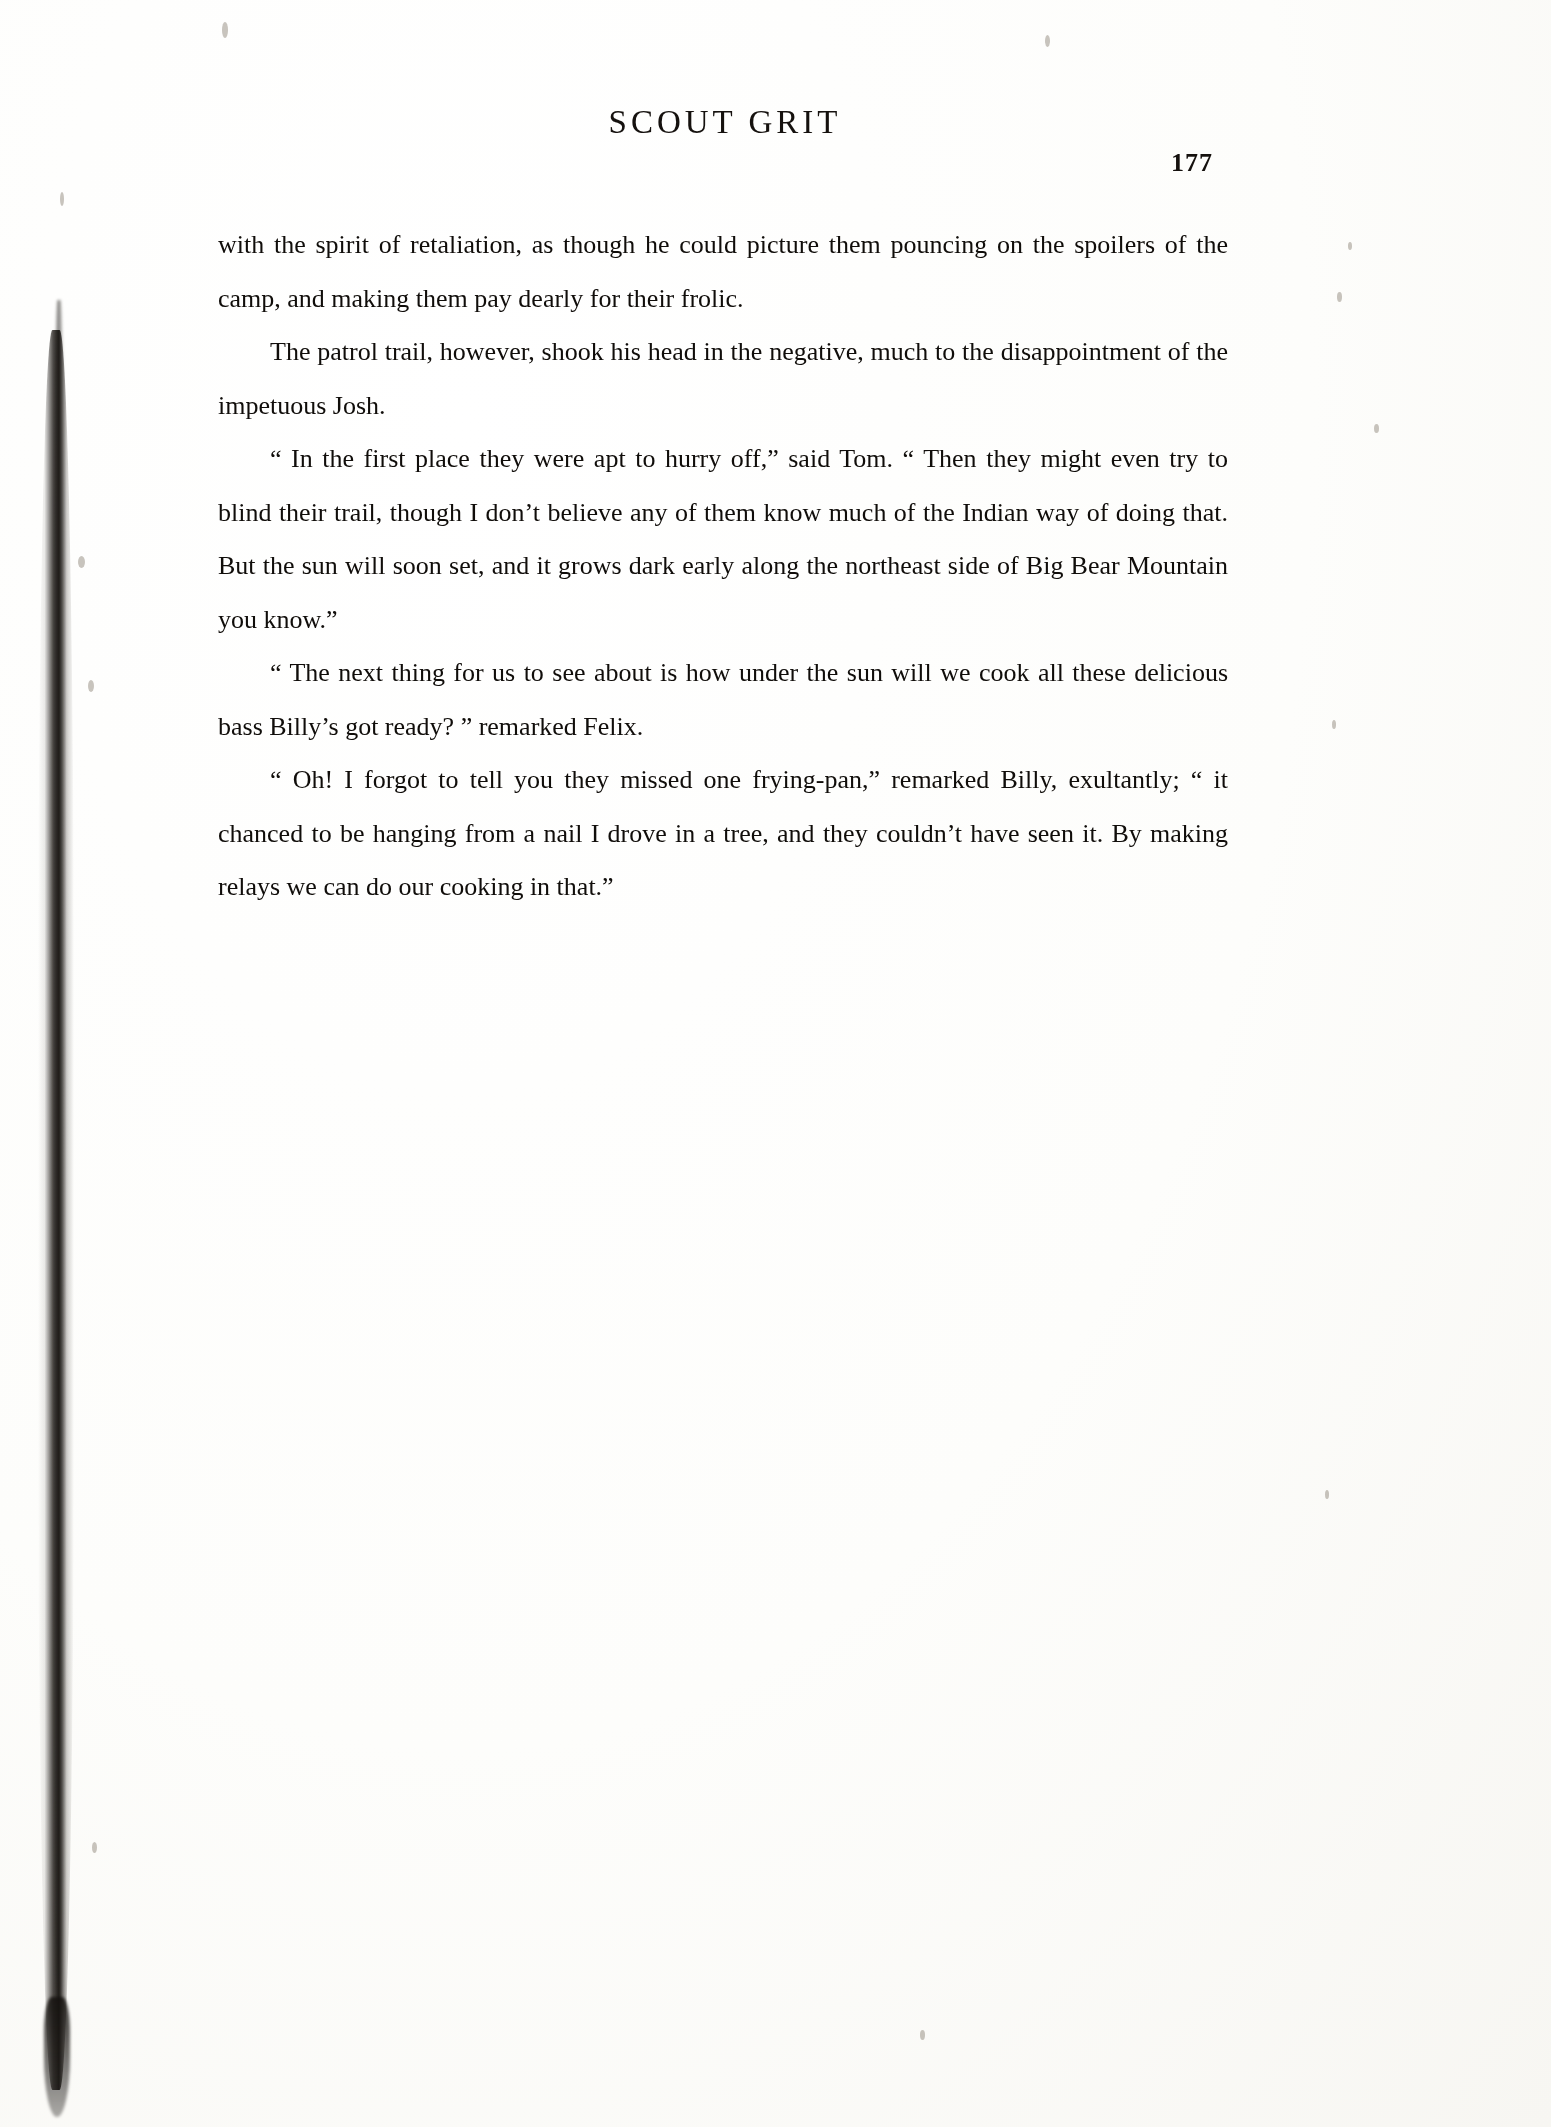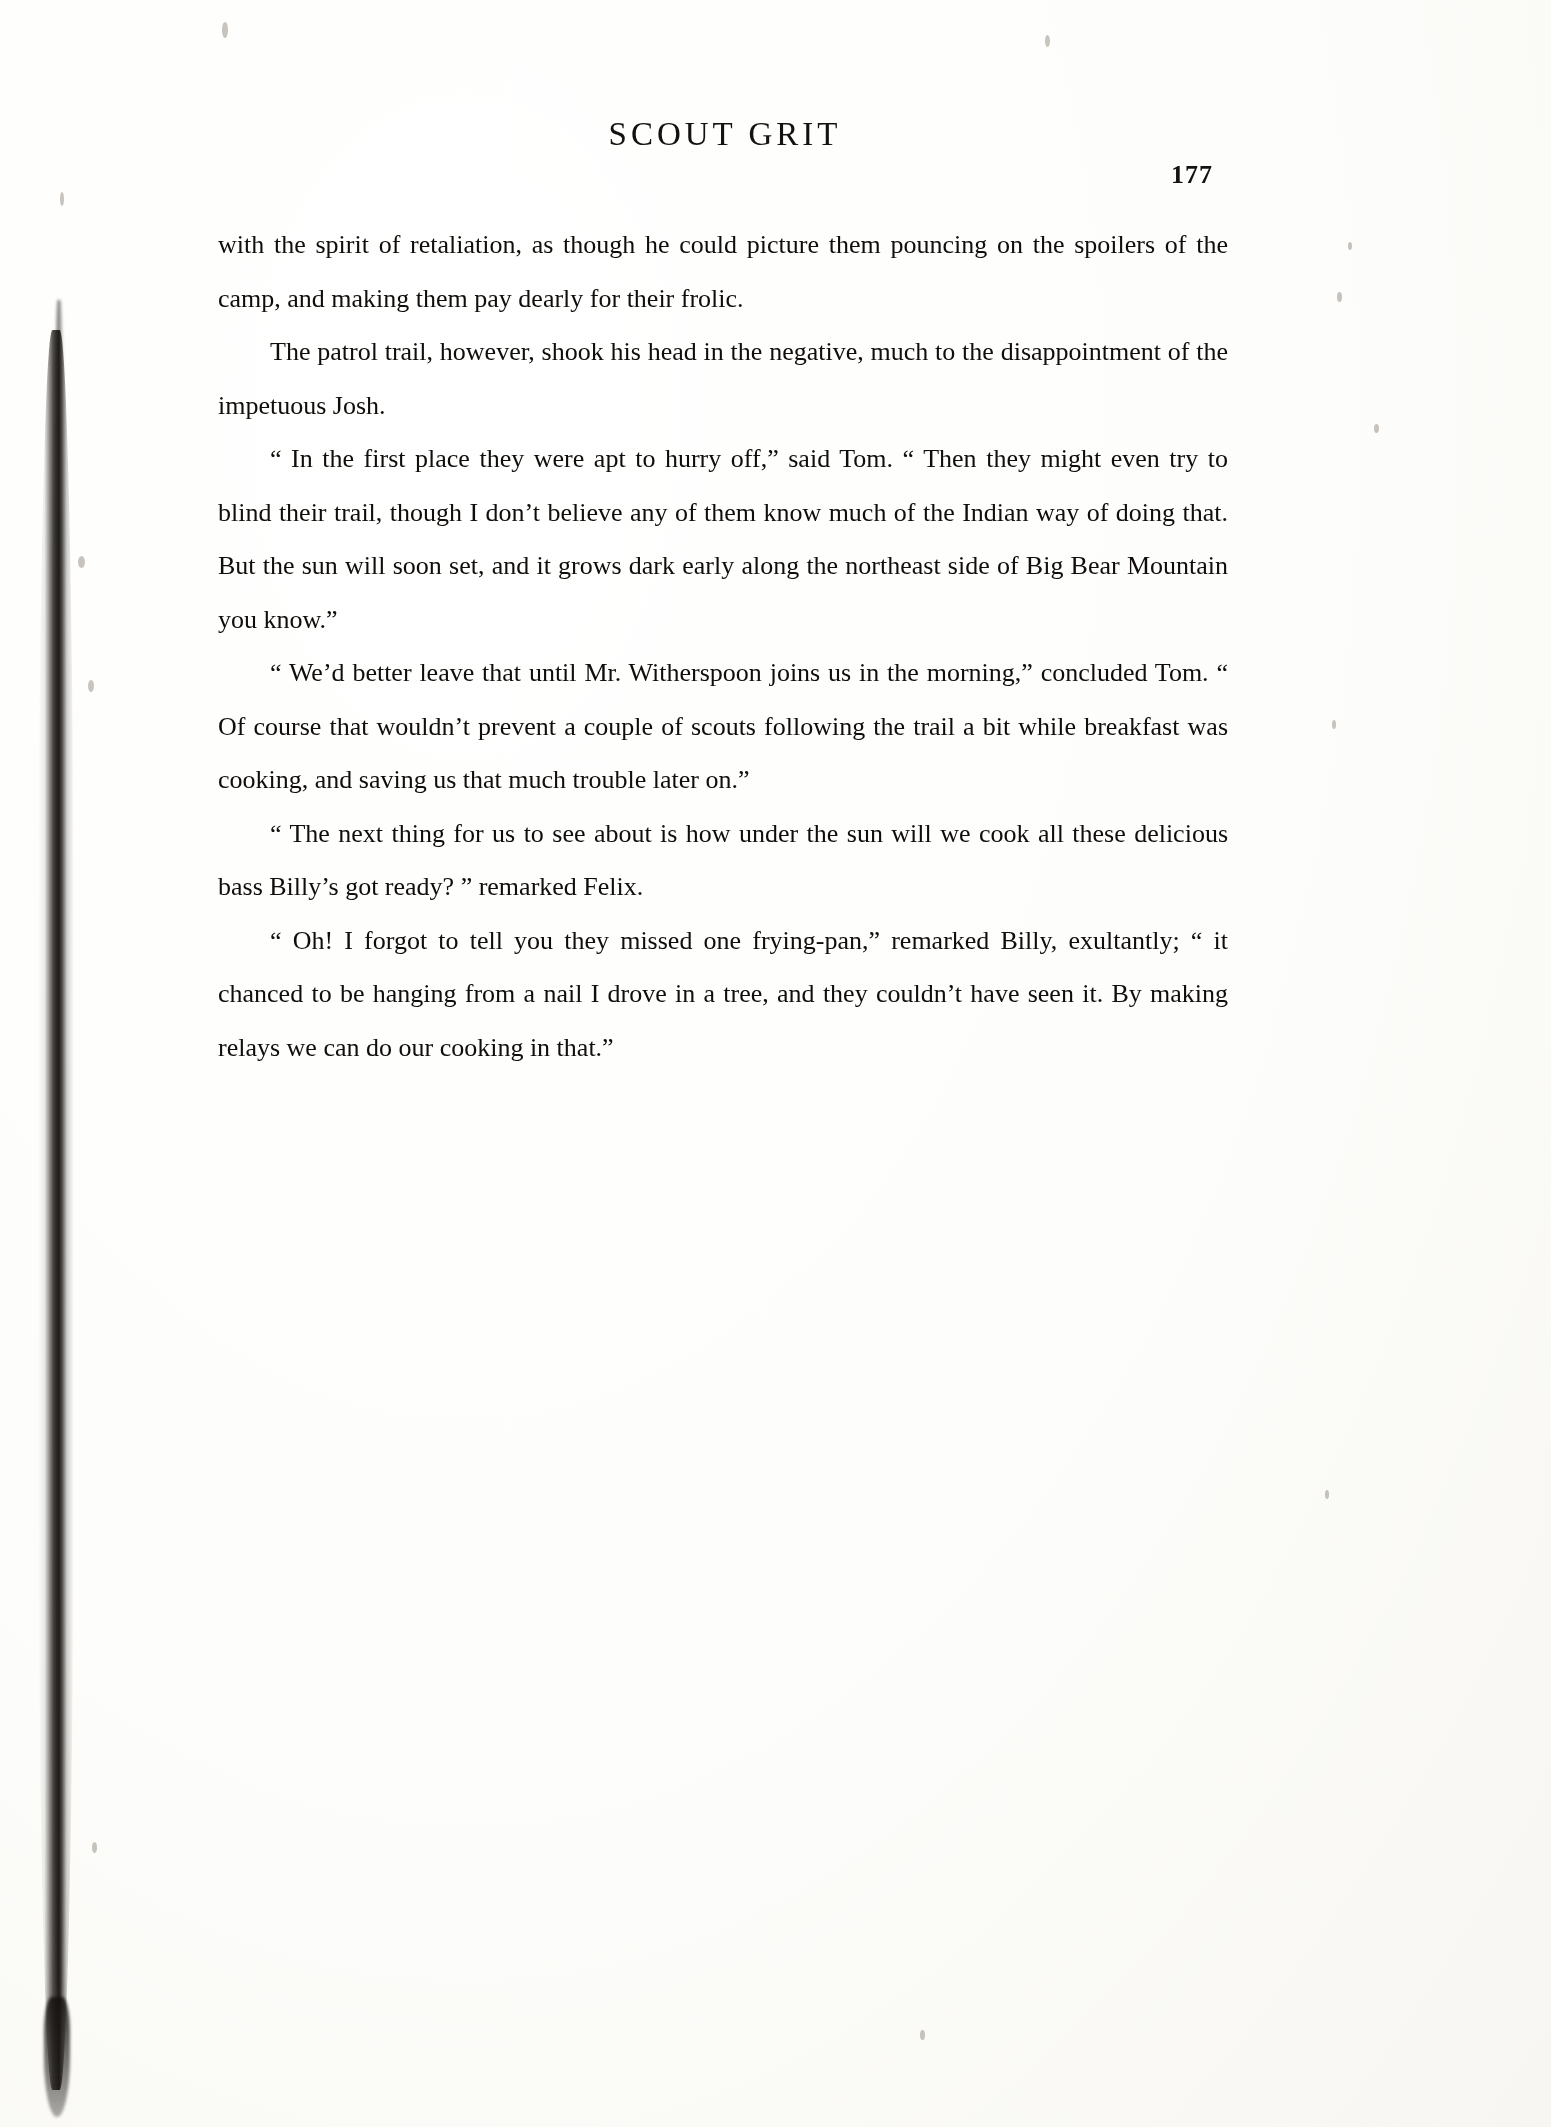--- a/index.html
+++ b/index.html
@@ -75,21 +75,21 @@
   .sheet {
     position: absolute;
     left: 0; top: 0;
     width: 1551px;
     height: 2127px;
   }
 
   .header {
     position: absolute;
     left: 213px;
-    top: 116px;
+    top: 104px;
     width: 1024px;
     display: flex;
     align-items: center;
     justify-content: center;
   }
   .running-head {
     font-size: 33px;
     letter-spacing: 4px;
     font-weight: 400;
     white-space: nowrap;
@@ -150,18 +150,17 @@
 
   <div class="header">
     <div class="running-head">SCOUT  GRIT</div>
     <div class="folio">177</div>
   </div>
 
   <div class="textblock">
     <p>with the spirit of retaliation, as though he could picture them pouncing on the spoilers of the camp, and making them pay dearly for their frolic.</p>
     <p class="ind">The patrol trail, however, shook his head in the negative, much to the disappointment of the impetuous Josh.</p>
     <p class="ind">“ In the first place they were apt to hurry off,” said Tom.  “ Then they might even try to blind their trail, though I don’t believe any of them know much of the Indian way of doing that.  But the sun will soon set, and it grows dark early along the northeast side of Big Bear Mountain you know.”</p>
-    <p class="ind">“ We’d better leave that until Mr. Witherspoon joins us in the morning,” concluded Tom.  “ Of course that wouldn’t prevent a couple of scouts following the trail a bit while breakfast was cooking, and saving us that much trouble later on.”</p>
     <p class="ind">“ The next thing for us to see about is how under the sun will we cook all these delicious bass Billy’s got ready? ” remarked Felix.</p>
     <p class="ind">“ Oh!  I forgot to tell you they missed one frying-pan,” remarked Billy, exultantly; “ it chanced to be hanging from a nail I drove in a tree, and they couldn’t have seen it.  By making relays we can do our cooking in that.”</p>
   </div>
 
 </div>
 
 </body></html>

